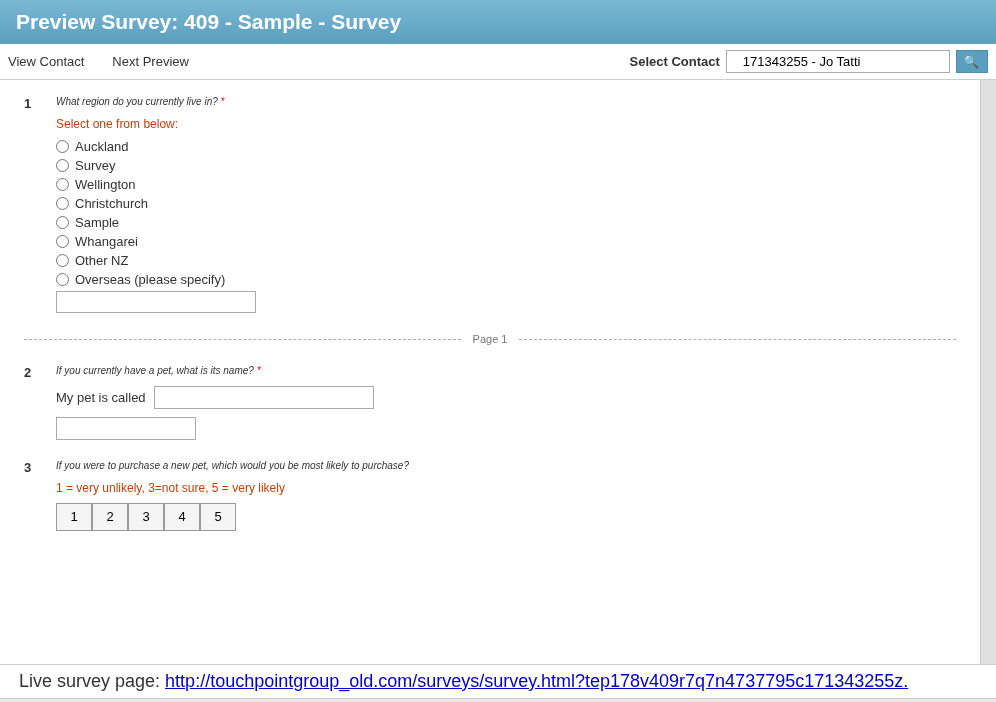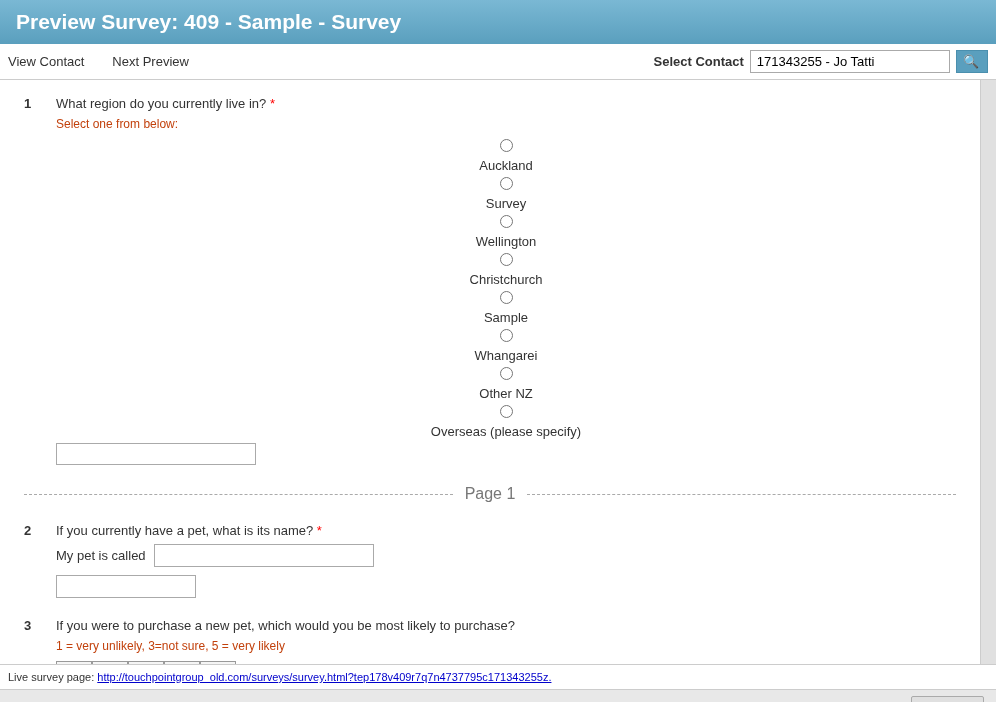--- a/index.html
+++ b/index.html
@@ -40,23 +40,23 @@
       display: flex;
       align-items: center;
       gap: 6px;
     }
     #toolbar-right label {
       font-size: 13px;
       font-weight: bold;
     }
     #toolbar-right input {
       border: 1px solid #aaa;
-      padding: 3px 6px;
-      font-size: 13px;
-      width: 200px;
+      padding: 3px 16px;
+      font-size: 13px;
+      width: 224px;
     }
     #search-btn {
       background: #5a9fbe;
       border: 1px solid #4a8fae;
       padding: 3px 7px;
       cursor: pointer;
       color: white;
       font-size: 13px;
     }
 
@@ -88,41 +88,41 @@
     .question-row {
       display: flex;
       gap: 12px;
       margin-bottom: 6px;
     }
     .question-num {
       font-weight: bold;
       min-width: 20px;
     }
     .question-text {
-      font-size: 13px;
+      font-size: 10px;
+      font-style: italic;
     }
     .question-text .required {
       color: red;
     }
     .question-instruction {
       margin-left: 32px;
       font-size: 12px;
       color: #c2410c;
       margin-bottom: 8px;
     }
     .radio-options {
       margin-left: 32px;
     }
     .radio-option {
       display: flex;
       align-items: center;
       gap: 6px;
       margin-bottom: 4px;
       font-size: 13px;
-      flex-direction: column;
     }
     .radio-option input[type="radio"] {
       cursor: pointer;
     }
     .specify-input {
       margin-left: 32px;
       margin-top: 4px;
     }
     .specify-input input[type="text"] {
       width: 200px;
@@ -130,21 +130,21 @@
       padding: 3px 5px;
       font-size: 12px;
     }
 
     
     .page-divider {
       display: flex;
       align-items: center;
       margin: 20px 0;
       color: #777;
-      font-size: 16px;
+      font-size: 11px;
     }
     .page-divider::before,
     .page-divider::after {
       content: '';
       flex: 1;
       border-top: 1px dashed #aaa;
     }
     .page-divider span {
       padding: 0 12px;
     }
@@ -189,22 +189,22 @@
       cursor: pointer;
       text-align: center;
       line-height: 26px;
       font-size: 13px;
     }
 
     
     #status-bar {
       background: white;
       border-top: 1px solid #ccc;
-      padding: 6px 8px;
-      font-size: 11px;
+      padding: 6px 19px;
+      font-size: 18px;
       color: #333;
     }
     #status-bar a {
       color: #0000cc;
       text-decoration: underline;
     }
 
     
     #footer {
       background: #e8e8e8;

